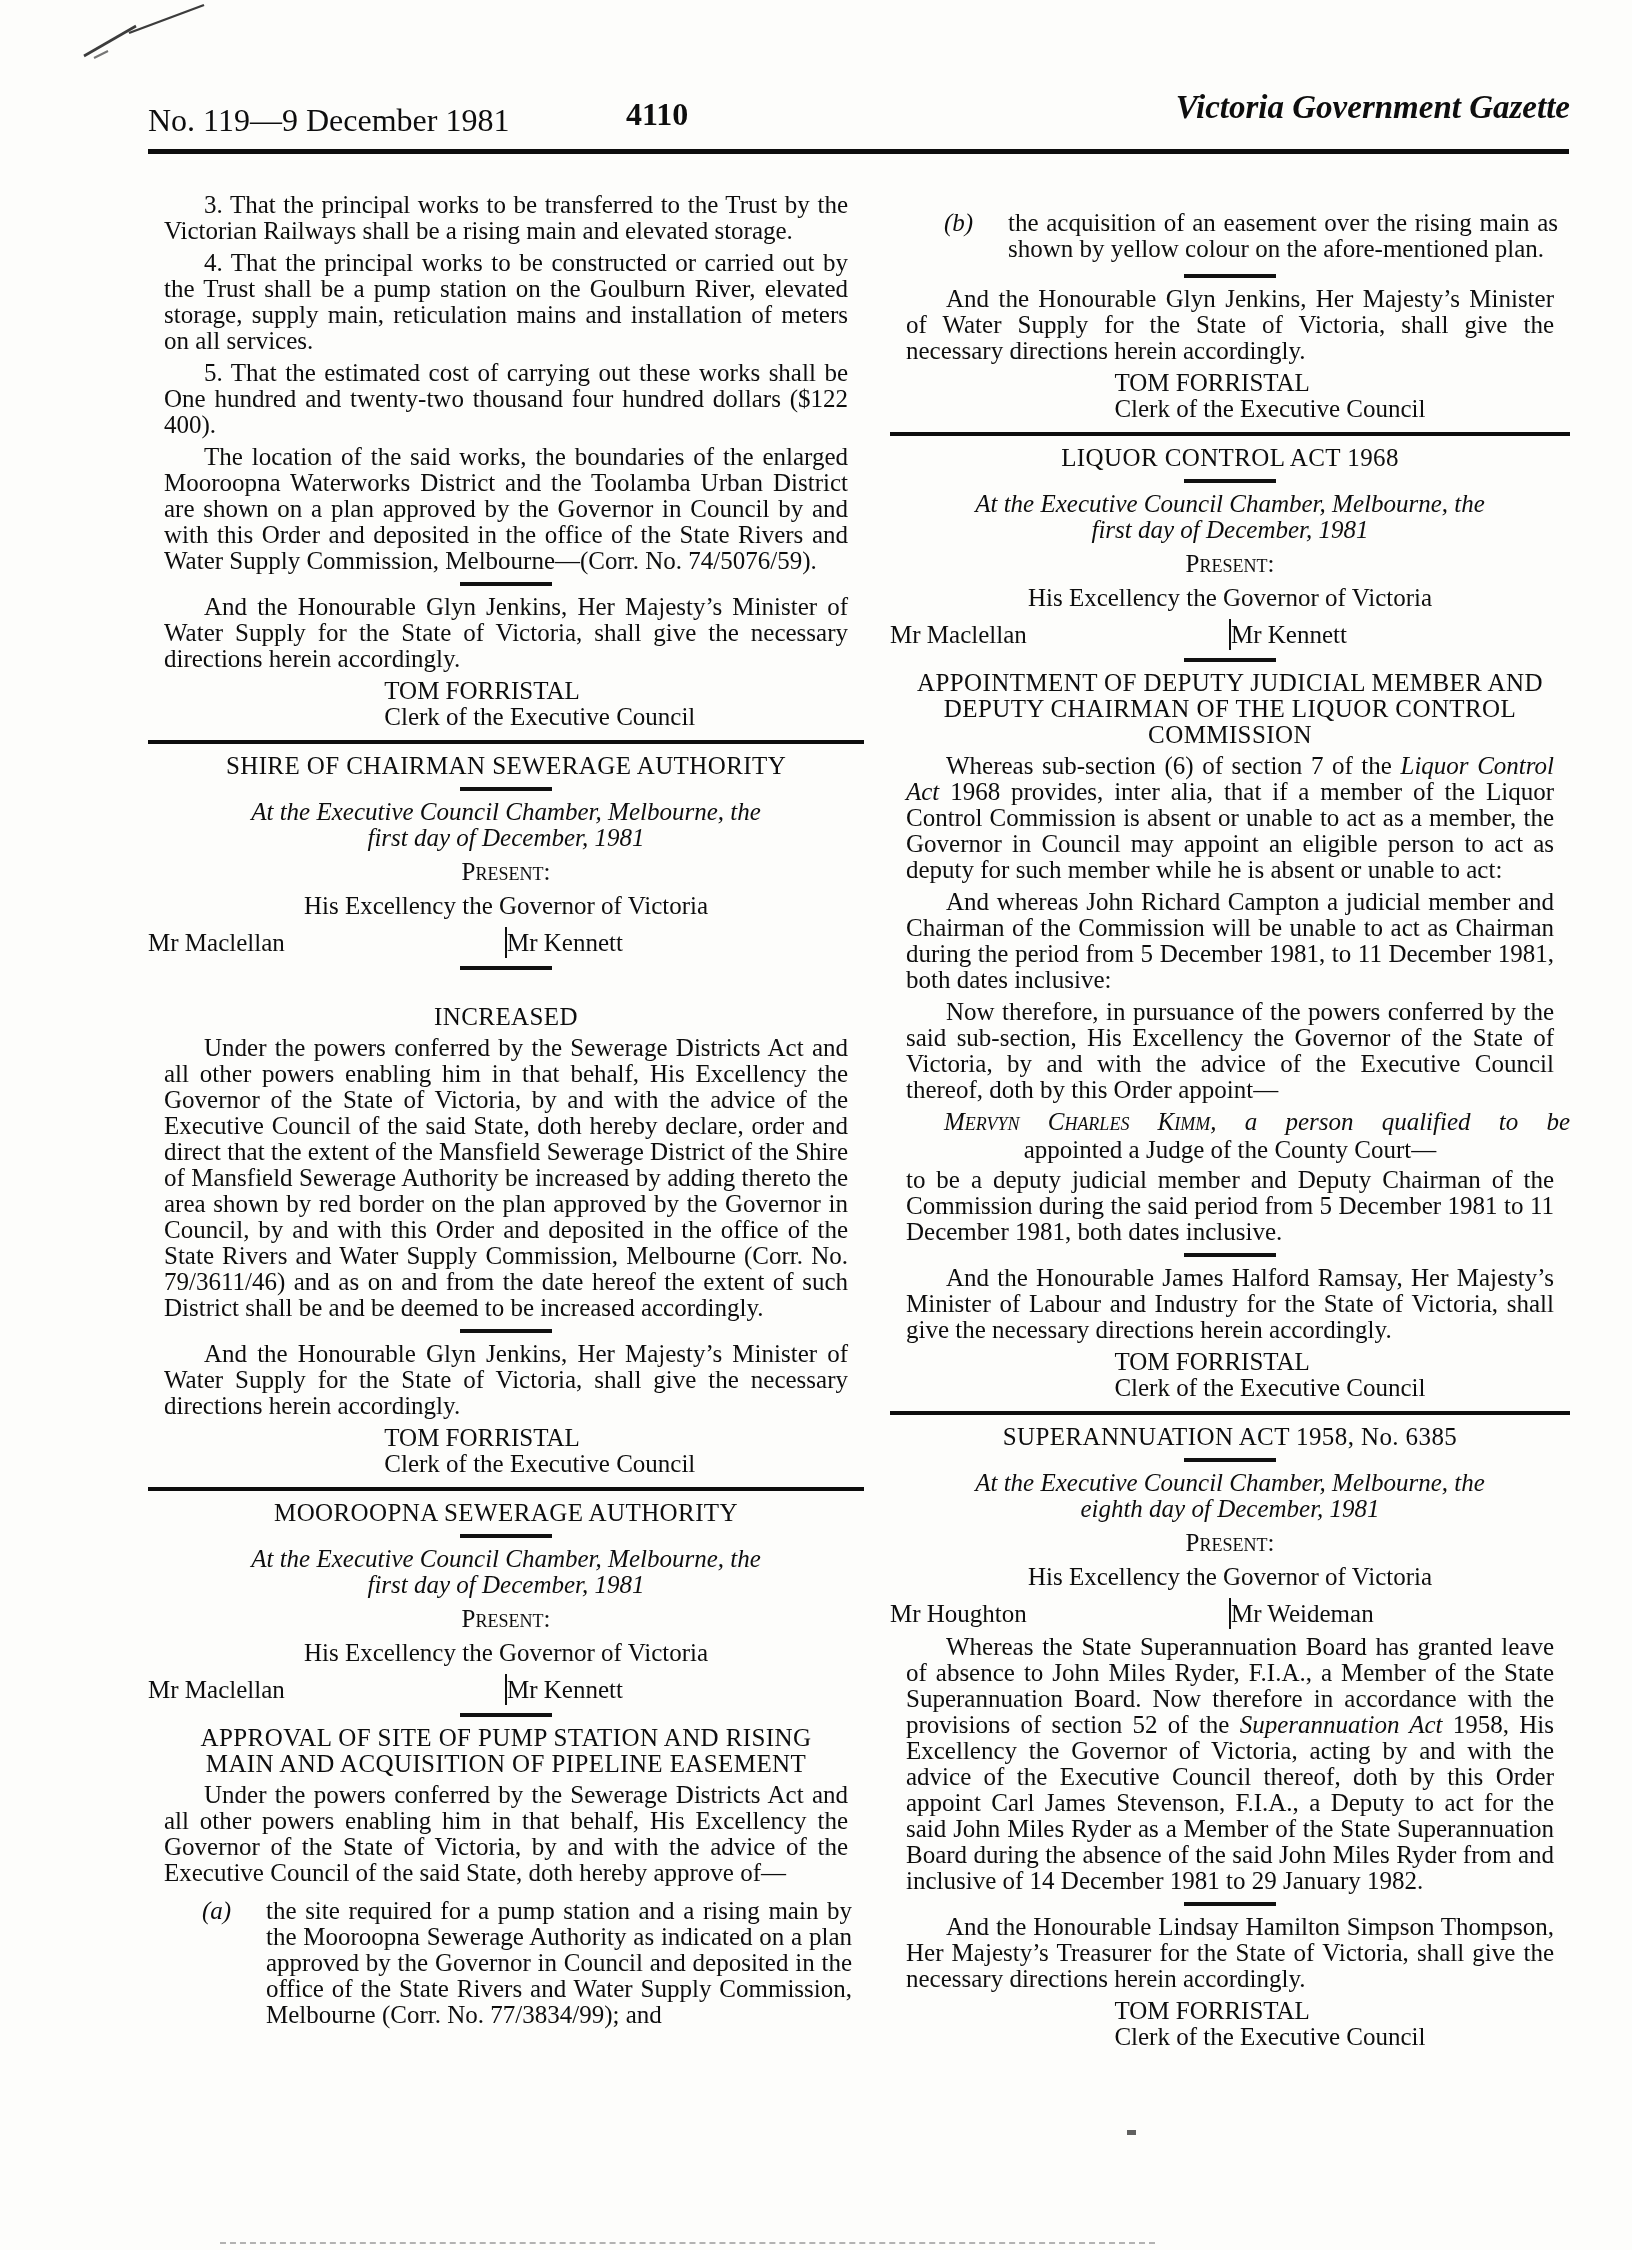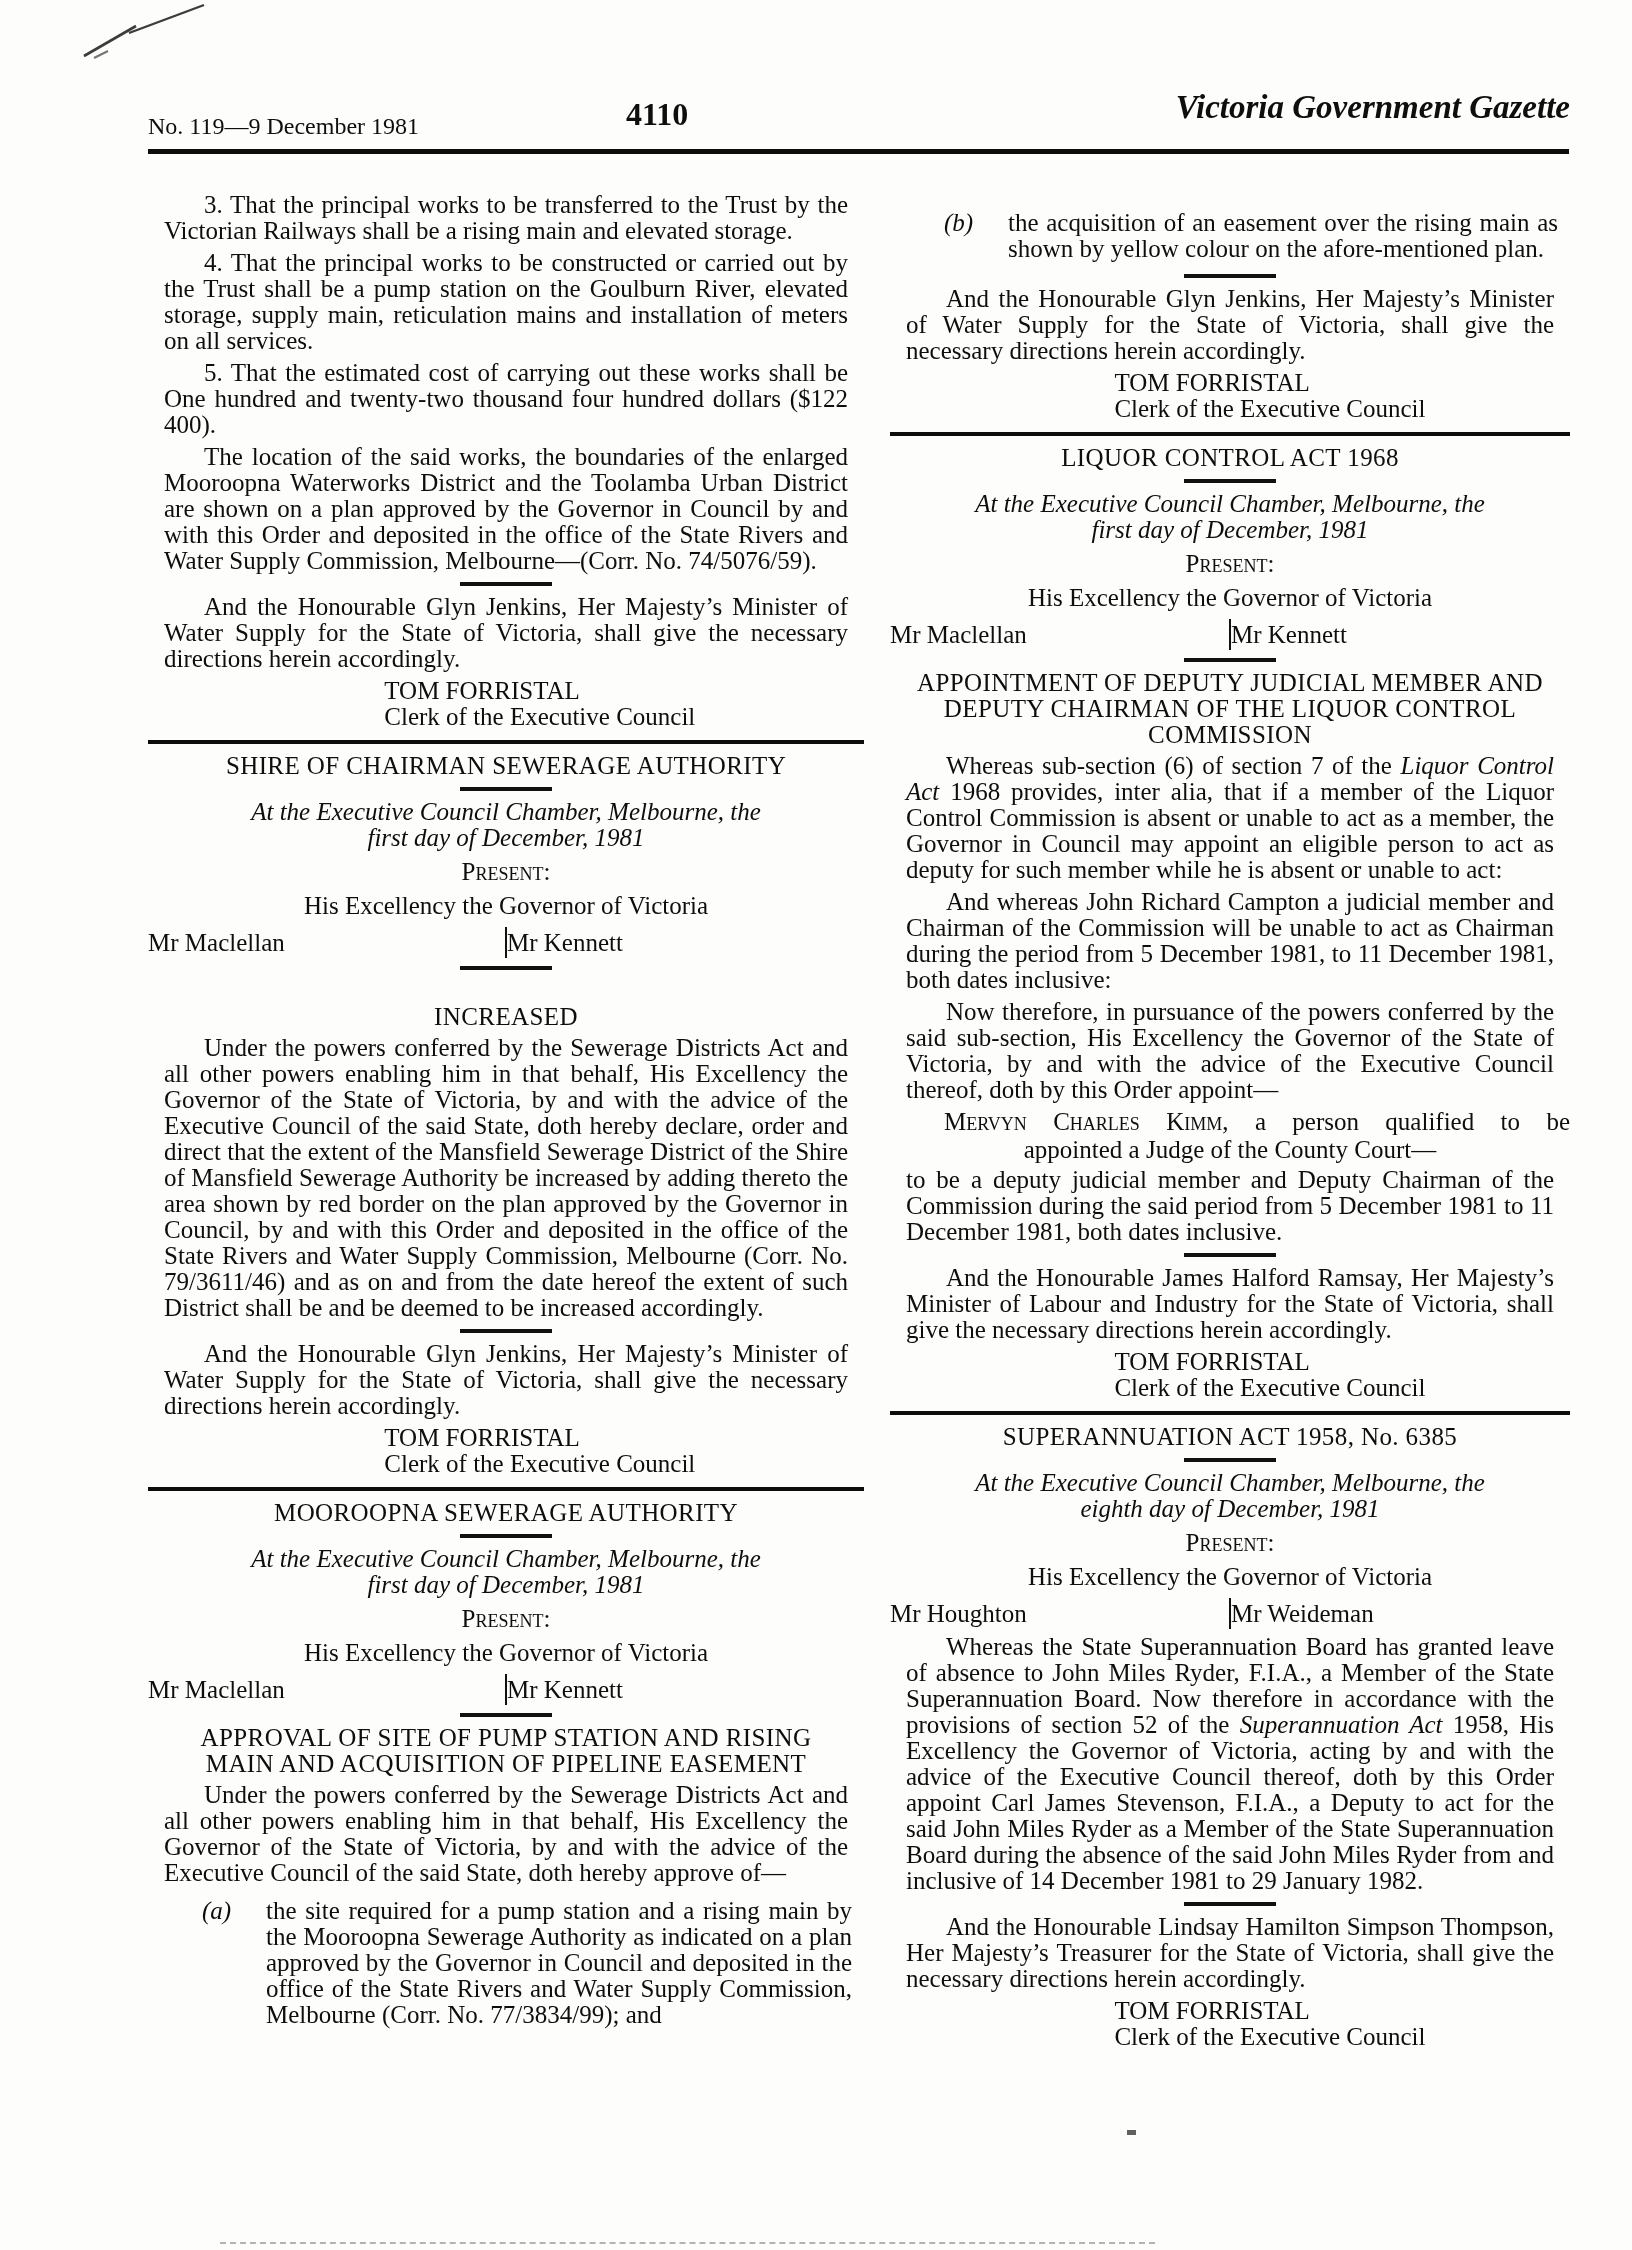--- a/index.html
+++ b/index.html
@@ -1,20 +1,20 @@
 <!DOCTYPE html>
 <html><head>
 <meta charset="utf-8">
 <style>
   html,body{margin:0;padding:0;background:#d8d6d0;}
   .page{position:relative;width:1632px;height:2250px;background:#fdfdfb;color:#0e0e0e;
         font-family:"Liberation Serif","DejaVu Serif",serif;font-size:25px;line-height:26px;
         overflow:hidden;}
   
-  .hdr-issue{position:absolute;left:148px;top:113px;font-size:24px;white-space:nowrap;}
+  .hdr-issue{position:absolute;left:148px;top:107px;font-size:32px;white-space:nowrap;}
   .hdr-page{position:absolute;left:626px;top:101px;font-size:32px;font-weight:bold;}
   .hdr-title{position:absolute;right:62px;top:94px;font-size:33px;font-weight:bold;font-style:italic;white-space:nowrap;}
   .hdr-rule{position:absolute;left:148px;top:149px;width:1421px;height:5px;background:#0d0d0d;}
   
   .col{position:absolute;top:192px;}
   .col-left{left:148px;width:716px;}
   .col-right{left:890px;top:198px;width:680px;}
   
   .para{margin:0 16px 6px;text-align:justify;text-indent:40px;}
   .para.noindent{text-indent:0;}
@@ -26,21 +26,21 @@
   .rule{height:4px;background:#0d0d0d;margin:10px 0 9px;}
   .chamber{text-align:center;font-style:italic;margin:8px 0 4px;}
   .present{text-align:center;margin:8px 0 4px;}
   .sc{font-variant:small-caps;}
   .i{font-style:italic;}
   .cline{text-align:center;margin:8px 0 4px;}
   .names{display:flex;align-items:center;margin:8px 0 5px;}
   .names .n{flex:1;}
   .names .bar{width:2px;height:31px;background:#111;}
   .sig{margin:5px 0 3px;padding-left:33%;}
-  .appoint{margin:0 0 2px;text-align:justify;text-align-last:justify;text-indent:54px;}
+  .appoint{margin:0 0 2px;text-align:justify;text-align-last:justify;text-indent:54px;font-style:italic;}
   .appoint-l2{text-align:center;margin:0 0 4px;}
   
   .scratch{position:absolute;left:74px;top:2px;}
   .bottom-dashes{position:absolute;left:220px;top:2242px;width:935px;border-top:2px dashed #777;opacity:.55;}
   .speck{position:absolute;left:1127px;top:2130px;width:9px;height:5px;background:#1c1c1c;opacity:.7;}
 </style>
 </head>
 <body>
 
 <div class="page">

